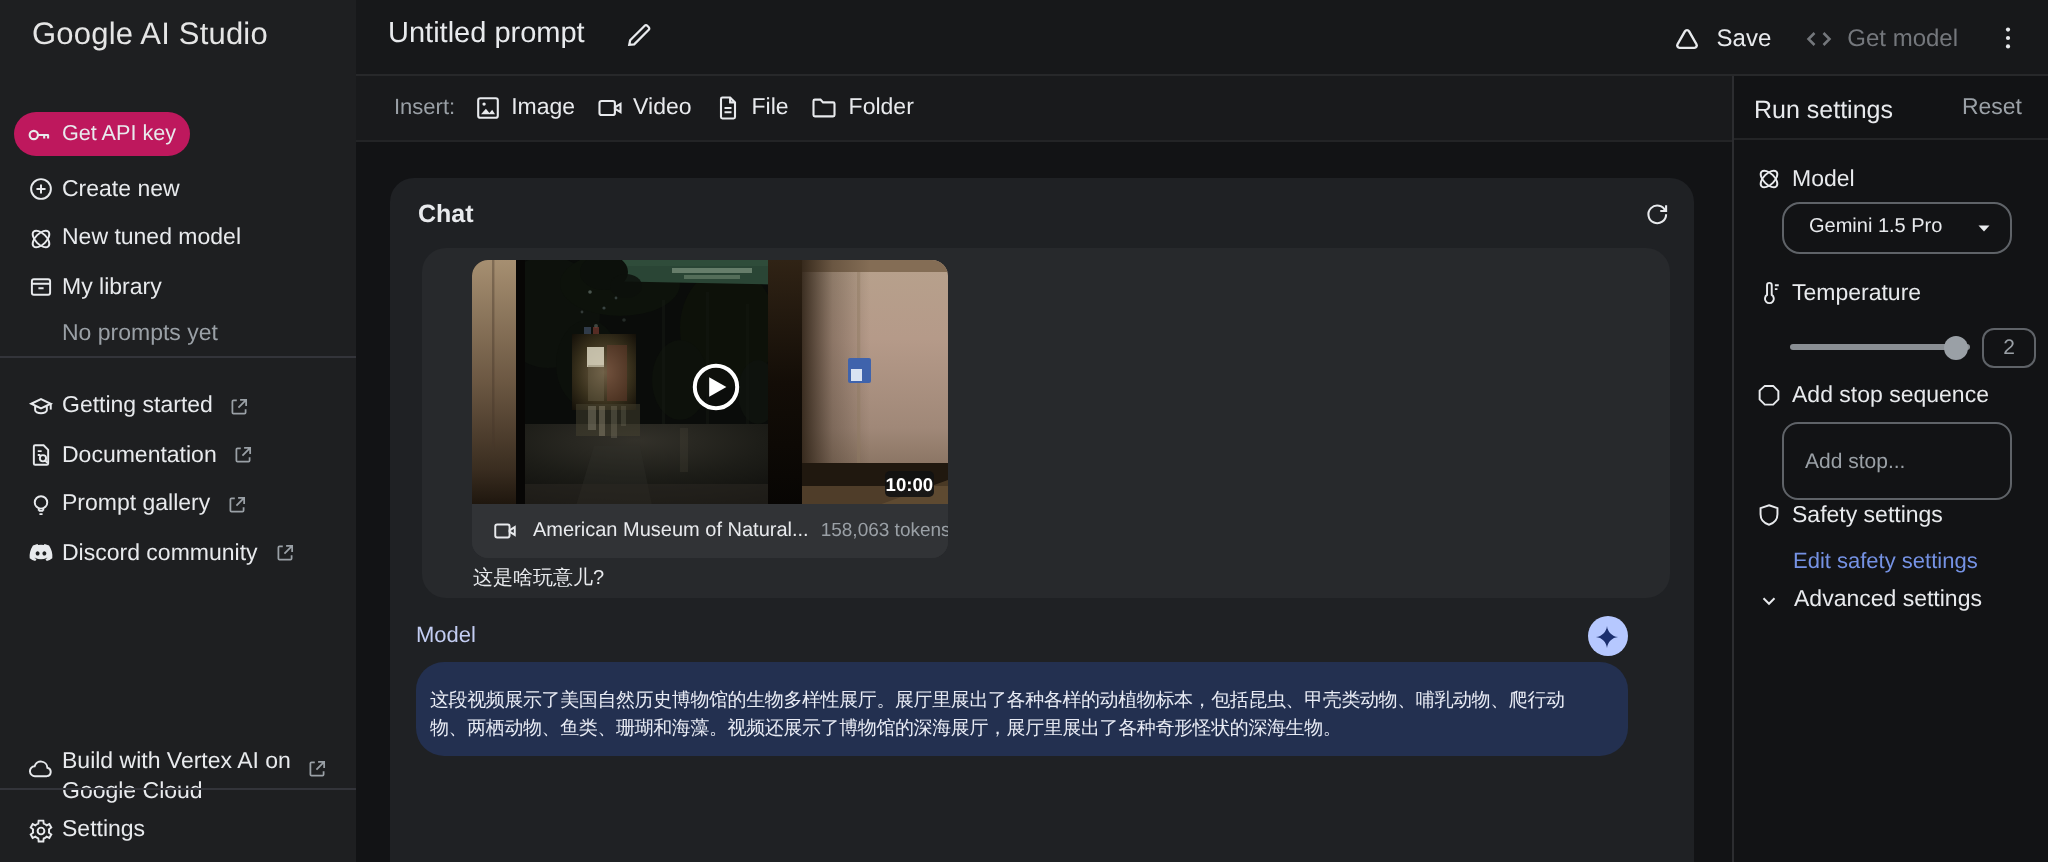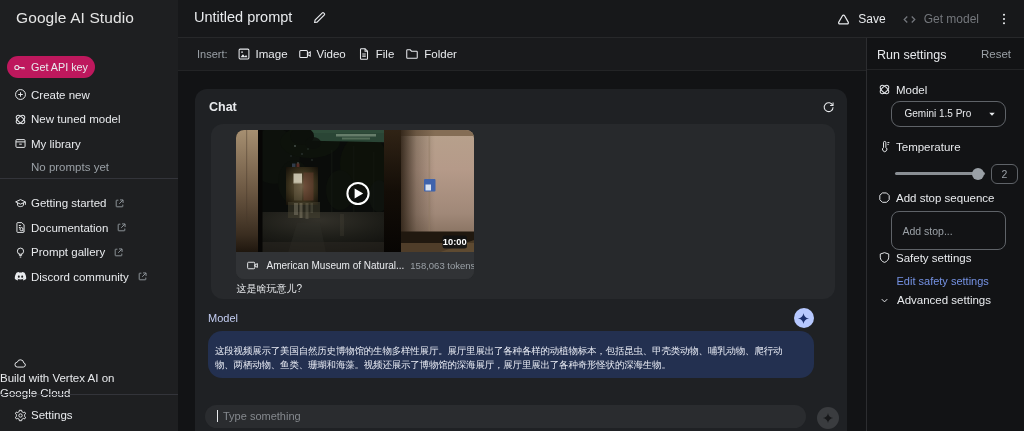--- a/index.html
+++ b/index.html
@@ -148,21 +148,21 @@
     <div class="navitem abs" style="top:264.5px">
       <svg class="ic" viewBox="0 0 20 20" fill="#e8eaed">
           <path d="M16.2 4.2A14 14 0 0 0 12.7 3l-.5.9a12 12 0 0 0-4.4 0L7.3 3a14 14 0 0 0-3.5 1.2C1.6 7.6 1 10.8 1.3 14a14 14 0 0 0 4.3 2.2l1-1.5a8 8 0 0 1-1.6-.8l.4-.3a10 10 0 0 0 9.2 0l.4.3a8 8 0 0 1-1.6.8l1 1.5a14 14 0 0 0 4.3-2.2c.4-3.7-.6-6.8-2.5-9.8zM7.4 12c-.8 0-1.5-.8-1.5-1.7s.7-1.7 1.5-1.7 1.5.8 1.5 1.7S8.2 12 7.4 12zm5.2 0c-.8 0-1.5-.8-1.5-1.7s.7-1.7 1.5-1.7 1.5.8 1.5 1.7-.7 1.7-1.5 1.7z"></path>
         </svg>
       Discord community
       <svg class="ext" width="11" height="11" viewBox="0 0 20 20" fill="none" stroke="#9aa0a6" stroke-width="1.6">
           <path d="M8 4H5a1 1 0 0 0-1 1v10a1 1 0 0 0 1 1h10a1 1 0 0 0 1-1v-3"></path>
           <path d="M11 3.5h5.5V9M16 4l-6.5 6.5"></path>
         </svg>
     </div>
-    <div class="navitem abs" style="top:352px; align-items:flex-start;flex-direction:column;">
+    <div class="navitem abs" style="top:373px; align-items:flex-start;">
       <svg class="ic" viewBox="0 0 20 20" fill="none" stroke="#e8eaed" stroke-width="1.5" style="margin-top:5px">
           <path d="M5.5 15.5a3.8 3.8 0 0 1-.4-7.6 5 5 0 0 1 9.8 1.1 3.3 3.3 0 0 1-.4 6.5z"></path>
         </svg>
       <span style="line-height:14.5px; margin-top:1px;">Build with Vertex AI on<br>Google Cloud</span>
       <svg class="ext" width="11" height="11" viewBox="0 0 20 20" fill="none" stroke="#9aa0a6" stroke-width="1.6" style="margin-top:6px">
           <path d="M8 4H5a1 1 0 0 0-1 1v10a1 1 0 0 0 1 1h10a1 1 0 0 0 1-1v-3"></path>
           <path d="M11 3.5h5.5V9M16 4l-6.5 6.5"></path>
         </svg>
     </div>
     <div class="sdiv abs" style="top:394px"></div>
@@ -348,31 +348,20 @@
       <div id="modelrow" class="abs">
         <div id="modellabel" class="abs">Model</div>
         <div id="sparkbtn" class="abs">
           <svg width="13" height="13" viewBox="0 0 20 20" fill="#1b2f6e">
               <path d="M10 1.5C10.4 6 14 9.6 18.5 10 14 10.4 10.4 14 10 18.5 9.6 14 6 10.4 1.5 10 6 9.6 9.6 6 10 1.5z"></path>
             </svg>
         </div>
       </div>
       <div id="blueblock" class="abs">这段视频展示了美国自然历史博物馆的生物多样性展厅。展厅里展出了各种各样的动植物标本，包括昆虫、甲壳类动物、哺乳动物、爬行动<br>物、两栖动物、鱼类、珊瑚和海藻。视频还展示了博物馆的深海展厅，展厅里展出了各种奇形怪状的深海生物。</div>
 
-      <div id="inputrow" class="abs">
-        <div id="inputpill" class="abs">
-            <span class="caret"></span>
-            <span style="margin-left:4px">Type something</span>
-          </div>
-        <div id="sendbtn" class="abs">
-          <svg width="12" height="12" viewBox="0 0 20 20" fill="#17181a">
-              <path d="M10 1.5C10.4 6 14 9.6 18.5 10 14 10.4 10.4 14 10 18.5 9.6 14 6 10.4 1.5 10 6 9.6 9.6 6 10 1.5z"></path>
-            </svg>
-        </div>
-      </div>
     </div>
   </div>
 
   <div id="rpanel" class="abs">
     <div id="runsettings" class="abs">Run settings</div>
     <div id="reset" class="abs">Reset</div>
     <div id="rdiv" class="abs"></div>
     <div class="plabel abs" style="left:11px; top:45px;">
       <svg width="13" height="13" viewBox="0 0 20 20" fill="none" stroke="#e8eaed" stroke-width="1.5">
           <ellipse cx="10" cy="10" rx="8" ry="4.2" transform="rotate(45 10 10)"></ellipse>

